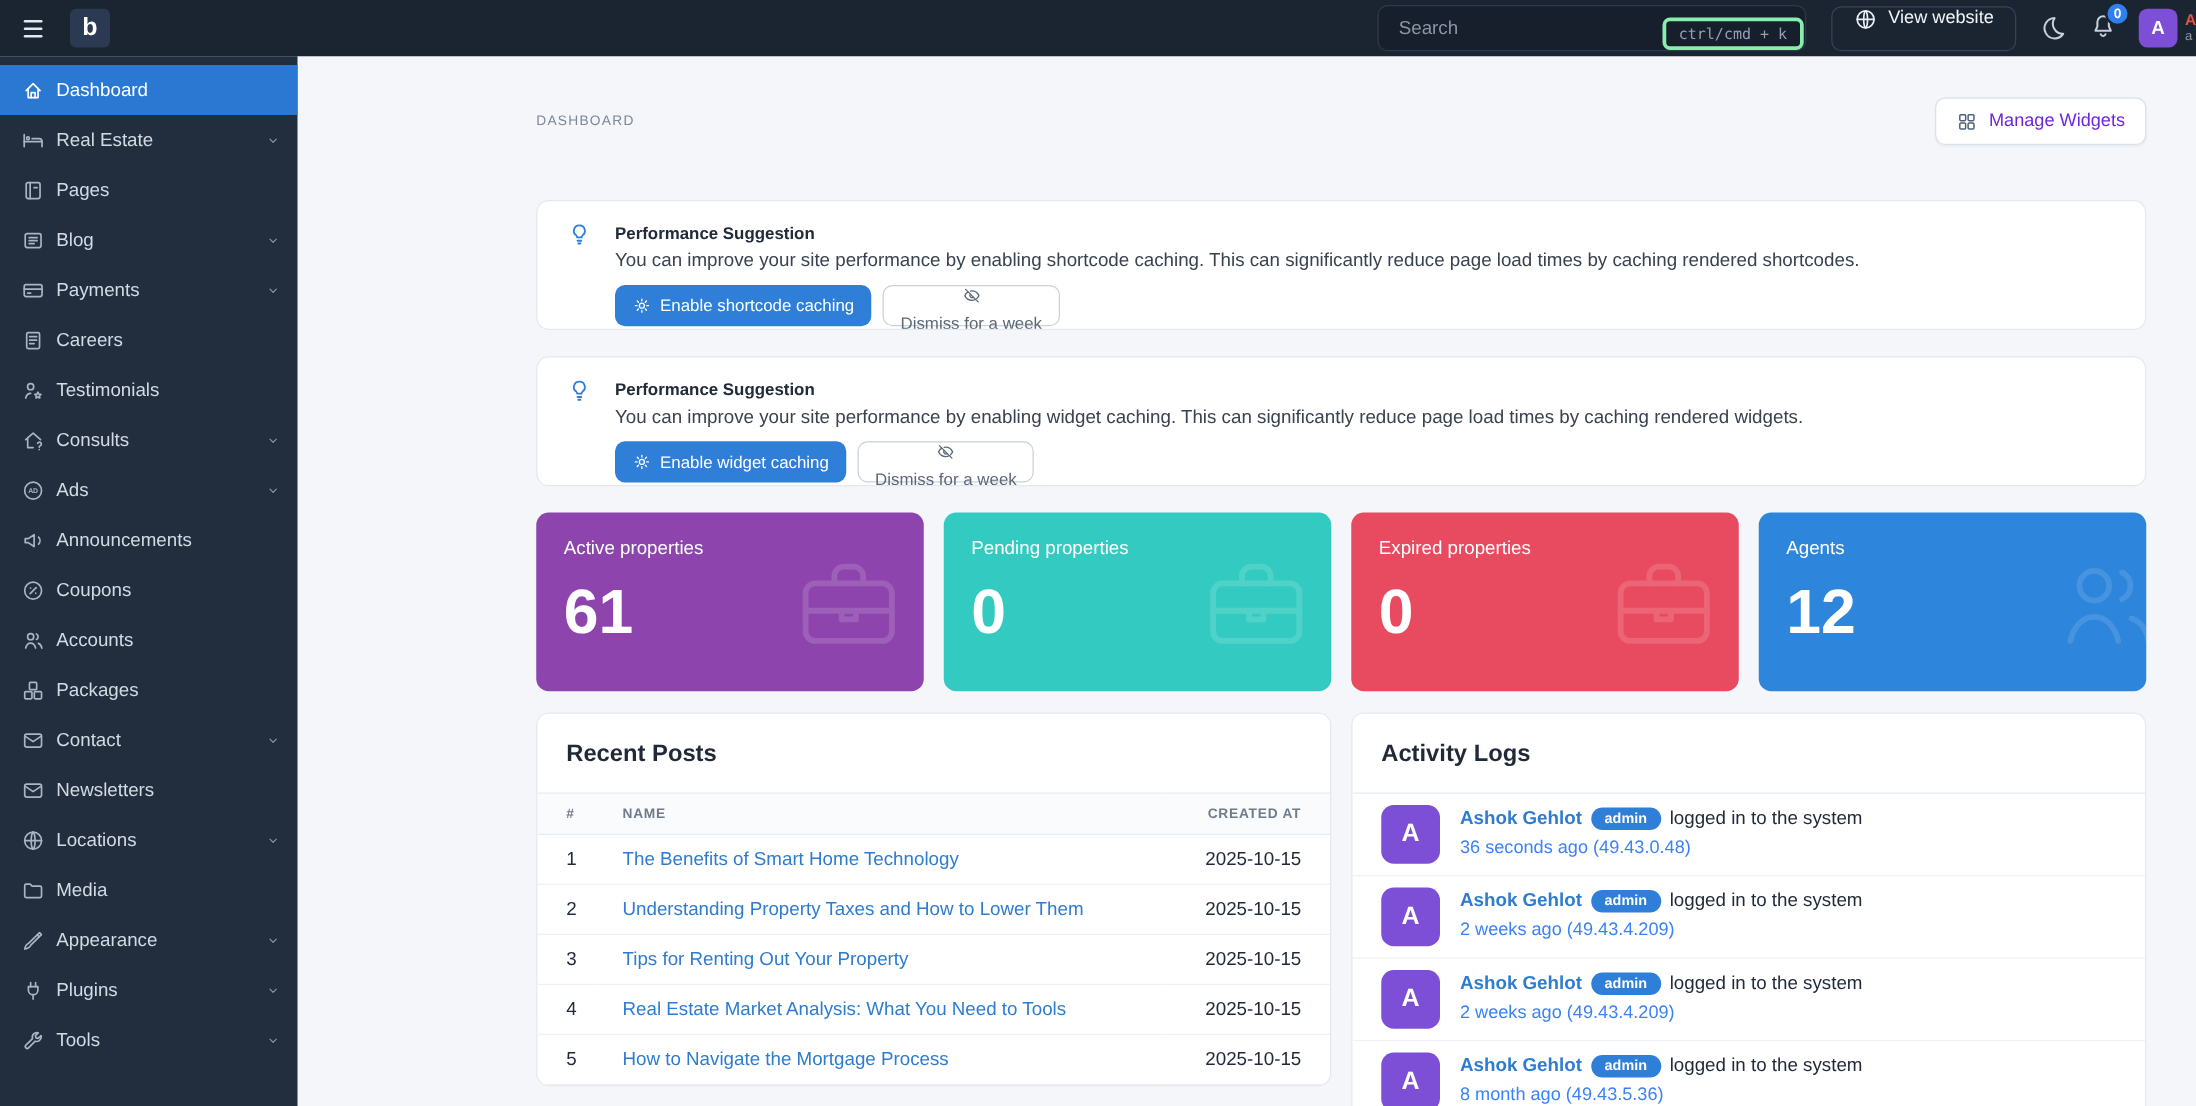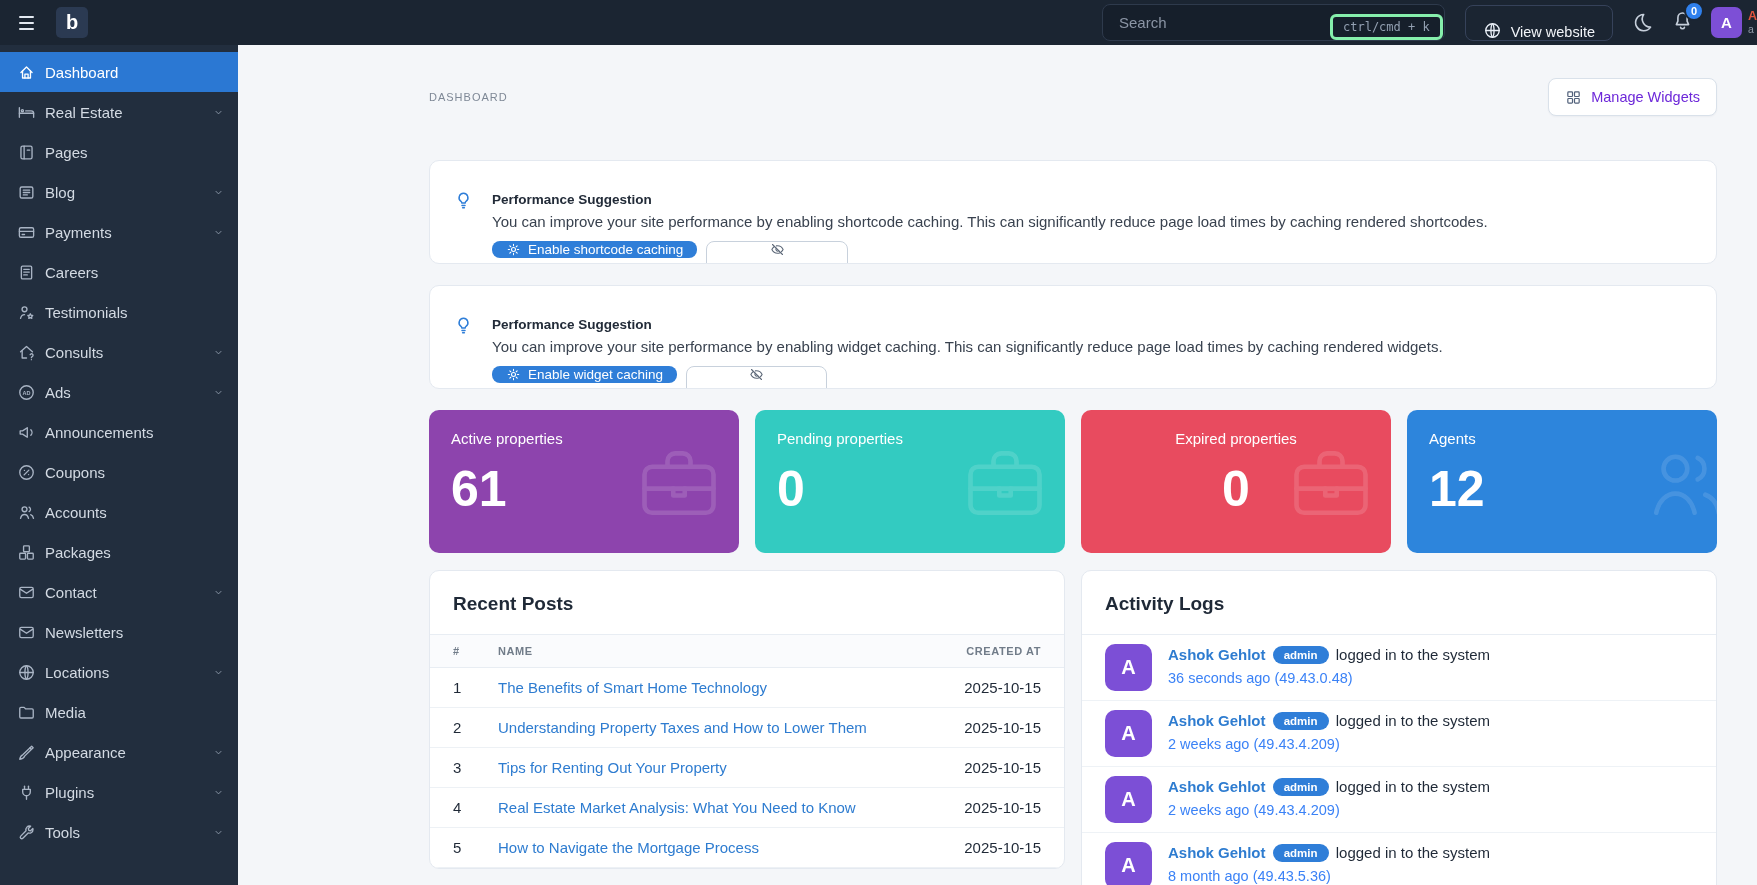--- a/index.html
+++ b/index.html
@@ -10,21 +10,21 @@
   
   .topbar { height:45px; background:#1b2532; display:flex; align-items:center; position:relative; padding-left:19px; }
   .hamburger { width:22px; height:22px; display:flex; flex-direction:column; justify-content:center; gap:4px; cursor:pointer; }
   .hamburger i { display:block; width:15px; height:2px; background:#e3e9f1; border-radius:1px; }
   .logo { margin-left:15px; width:32px; height:31px; background:#2b3a52; border-radius:5px; display:flex; align-items:center; justify-content:center; color:#fff; font-size:20px; font-weight:800; }
   .search { position:absolute; left:1102px; top:4px; width:343px; height:37px; background:#161f2b; border:1px solid #2e3a4c; border-radius:8px; display:flex; align-items:flex-end; }
   .search input { flex:1; height:100%; background:transparent; border:none; outline:none; color:#d5dce5; font-size:15px; padding:0 12px 0 16px; font-family:"Liberation Sans", sans-serif; }
   .search input::placeholder { color:#8b95a5; }
   .kbd { margin-right:9px; border:3px solid #86efac; border-radius:6px; padding:3px 10px; font-family:"DejaVu Sans Mono", monospace; font-size:12px; color:#93a0b2; white-space:nowrap; }
   .tb-right { position:absolute; right:0; top:0; height:45px; display:flex; align-items:center; }
-  .btn-ghost { height:36px; display:inline-flex; align-items:flex-end; gap:9px; border:1px solid #36425a; border-radius:8px; padding:0 17px; color:#f2f5f9; font-size:14.5px; font-weight:500; background:transparent; cursor:pointer; margin-right:18px; }
+  .btn-ghost { height:36px; display:inline-flex; align-items:flex-start; gap:9px; border:1px solid #36425a; border-radius:8px; padding:0 17px; color:#f2f5f9; font-size:14.5px; font-weight:500; background:transparent; cursor:pointer; margin-right:18px; }
   .tb-icon { width:23px; height:23px; color:#c6cfdb; cursor:pointer; }
   .moon-w { margin-right:17px; }
   .bell-w { position:relative; margin-right:17px; }
   .nbadge { position:absolute; top:-8px; right:-10px; min-width:20px; height:20px; border-radius:10px; background:#2f80ed; color:#fff; font-size:11px; font-weight:700; display:flex; align-items:center; justify-content:center; border:2px solid #1b2532; }
   .avatar-tb { width:31px; height:31px; border-radius:7px; background:#7d4fd6; color:#fff; font-size:15px; font-weight:700; display:flex; align-items:center; justify-content:center; cursor:pointer; }
   .frag { width:9px; margin-left:6px; overflow:hidden; line-height:1.05; }
   .frag b { display:block; color:#e2543f; font-size:12.5px; }
   .frag i { display:block; color:#8f9aa8; font-size:10.5px; font-style:normal; }
 
   
@@ -38,27 +38,27 @@
   .side-item.active .s-ic { color:#fff; }
 
   main { flex:1; position:relative; }
   .content { margin:0 40px 0 191px; }
 
   .page-head { display:flex; justify-content:space-between; align-items:center; padding-top:33px; height:71px; }
   .crumb { font-size:11px; letter-spacing:1px; color:#7e8896; font-weight:500; }
   .btn-widgets { height:38px; background:#fff; border:1px solid #d9e1ea; border-radius:8px; display:inline-flex; align-items:center; gap:9px; padding:0 16px; font-size:14.5px; color:#6d28d9; font-weight:500; cursor:pointer; box-shadow:0 1px 2px rgba(20,35,60,.04); }
   .btn-widgets .ic { width:17px; height:17px; color:#51607a; }
 
-  .suggestion { height:104px; background:#fff; border:1px solid #e4e9f0; border-radius:10px; padding:27px 23px; display:flex; gap:18px; overflow:hidden; }
+  .suggestion { height:104px; background:#fff; border:1px solid #e4e9f0; border-radius:10px; padding:14px 23px; display:flex; gap:18px; overflow:hidden; }
   .sg-1 { margin-top:44px; } .sg-2 { margin-top:21px; }
   .bulb { width:21px; height:21px; color:#2f7ed8; margin-top:2px; flex:none; }
   .sg-title { font-size:13.5px; font-weight:700; color:#222b38; padding-top:4px; }
   .sg-body { font-size:15px; color:#39424f; margin-top:6px; }
   .sg-btns { display:flex; gap:9px; margin-top:11px; }
-  .btn-primary { height:17px; background:#2f7ed8; color:#fff; border:none; border-radius:8px; display:inline-flex; align-items:center; gap:7px; padding:0 14px; font-size:13.5px; font-weight:500; cursor:pointer; }
+  .btn-primary { height:33px; background:#2f7ed8; color:#fff; border:none; border-radius:8px; display:inline-flex; align-items:center; gap:7px; padding:0 14px; font-size:13.5px; font-weight:500; cursor:pointer; }
   .btn-dismiss { height:33px; background:#fff; color:#5d6878; border:1px solid #c8d1dc; border-radius:8px; display:inline-flex; align-items:center; gap:7px; padding:0 13px; font-size:13.5px; cursor:pointer;flex-direction:column; }
   .btn-primary .ic, .btn-dismiss .ic { width:15px; height:15px; }
 
   .stats { display:flex; gap:16px; margin-top:21px; }
   .stat { flex:1; height:143px; border-radius:10px; padding:20px 22px; color:#fff; position:relative; overflow:hidden; }
   .stat-label { font-size:15px; font-weight:500; }
   .stat-value { font-size:50px; font-weight:700; line-height:1; margin-top:17px; }
   .watermark { position:absolute; right:14px; top:26px; width:92px; height:96px; color:#fff; opacity:.14; }
   .wm-edge { right:-14px; opacity:.12; }
 
@@ -498,21 +498,21 @@
             <div class="stat-value">0</div>
             <span class="ic watermark">
                 <svg viewBox="0 0 24 24" fill="none" stroke="currentColor" stroke-width="1.2" stroke-linecap="round" stroke-linejoin="round">
                   <rect x="3" y="7.5" width="18" height="12" rx="2"></rect>
                   <path d="M9 7.5V6a2 2 0 0 1 2-2h2a2 2 0 0 1 2 2v1.5"></path>
                   <path d="M3 13.2h18"></path>
                   <path d="M10.5 13.2v1.8h3v-1.8"></path>
                 </svg>
               </span>
           </div>
-          <div class="stat" style="background: rgb(232, 75, 95); text-align: center;">
+          <div class="stat" style="background: rgb(232, 75, 95);">
             <div class="stat-label">Expired properties</div>
             <div class="stat-value">0</div>
             <span class="ic watermark">
                 <svg viewBox="0 0 24 24" fill="none" stroke="currentColor" stroke-width="1.2" stroke-linecap="round" stroke-linejoin="round">
                   <rect x="3" y="7.5" width="18" height="12" rx="2"></rect>
                   <path d="M9 7.5V6a2 2 0 0 1 2-2h2a2 2 0 0 1 2 2v1.5"></path>
                   <path d="M3 13.2h18"></path>
                   <path d="M10.5 13.2v1.8h3v-1.8"></path>
                 </svg>
               </span>
@@ -553,21 +553,21 @@
                     <td><a>Understanding Property Taxes and How to Lower Them</a></td>
                     <td class="c-date">2025-10-15</td>
                   </tr>
                   <tr>
                     <td class="c-num">3</td>
                     <td><a>Tips for Renting Out Your Property</a></td>
                     <td class="c-date">2025-10-15</td>
                   </tr>
                   <tr>
                     <td class="c-num">4</td>
-                    <td><a>Real Estate Market Analysis: What You Need to Know</a></td>
+                    <td><a>Real Estate Market Analysis: What You Need to Tools</a></td>
                     <td class="c-date">2025-10-15</td>
                   </tr>
                   <tr>
                     <td class="c-num">5</td>
                     <td><a>How to Navigate the Mortgage Process</a></td>
                     <td class="c-date">2025-10-15</td>
                   </tr>
                 </tbody>
             </table>
           </div>

